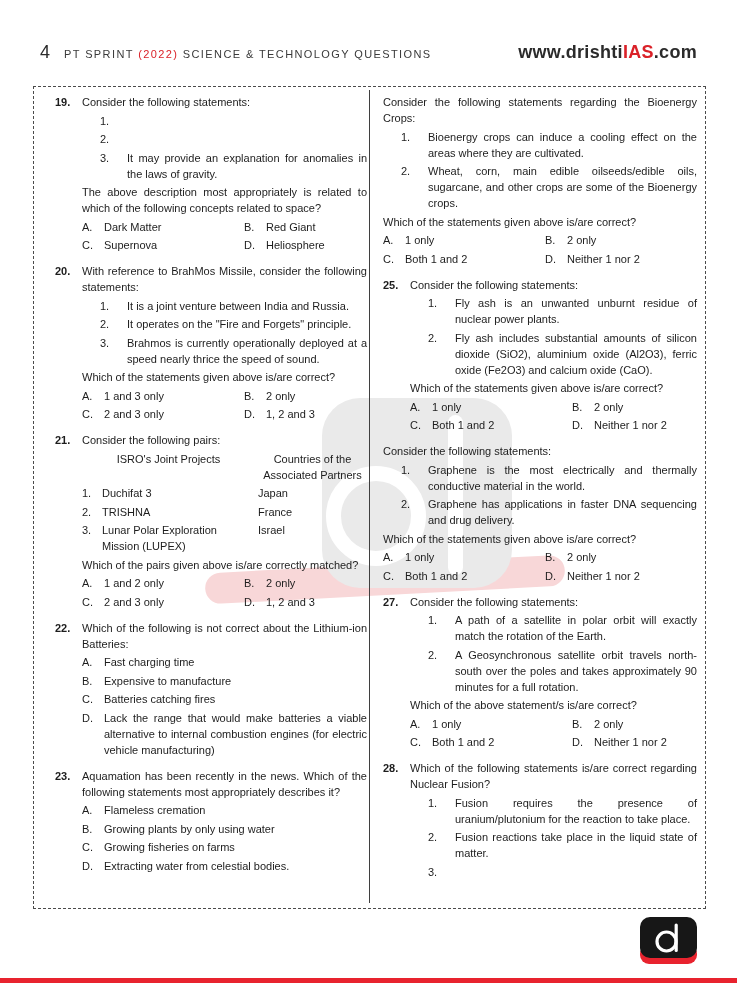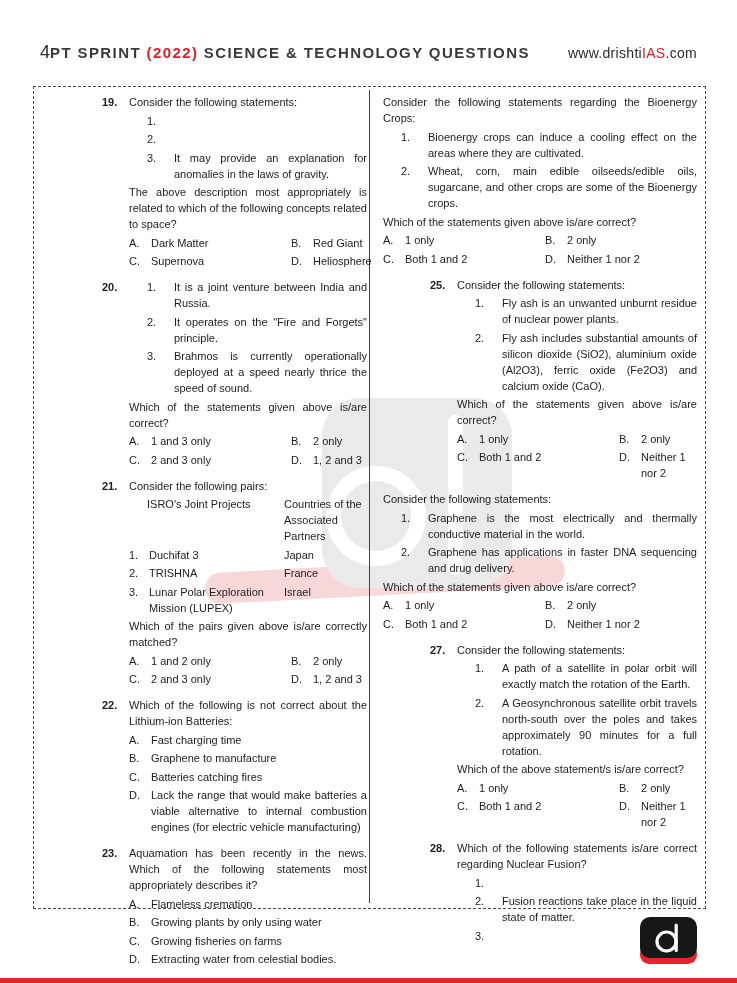--- a/index.html
+++ b/index.html
@@ -2,59 +2,59 @@
 <html><head>
 <meta charset="utf-8">
 <style>
   html,body{margin:0;padding:0;background:#fff;}
   .page{position:relative;width:737px;height:983px;background:#ffffff;overflow:hidden;
         font-family:"Liberation Sans",sans-serif;color:#1d1d1d;}
 
   
   .header{position:absolute;left:40px;right:40px;top:42px;display:flex;align-items:baseline;}
   .pagenum{font-size:18px;color:#2b2b2b;}
-  .doc-title{font-size:15px;letter-spacing:1.4px;color:#3a3a3a;font-weight:bold;}
+  .doc-title{font-size:11px;letter-spacing:1.4px;color:#3a3a3a;margin-left:14px;font-weight:normal;}
   .doc-title .yr{color:#da2128;}
-  .site{margin-left:auto;font-size:14px;color:#2b2b2b;font-weight:normal;letter-spacing:.3px;text-align:right;}
+  .site{margin-left:auto;font-size:18px;color:#2b2b2b;font-weight:bold;letter-spacing:.3px;text-align:right;}
   .site .accent{color:#da2128;}
 
   
   .content-box{position:absolute;left:33px;top:86px;width:671px;height:821px;
                border:1px dashed #4a4a4a;background:transparent;}
   .divider{position:absolute;left:369px;top:90px;width:1px;height:813px;background:#3f3f3f;}
 
   
   .watermark{position:absolute;left:0;top:0;width:737px;height:983px;pointer-events:none;}
   .wm-square{position:absolute;left:322px;top:398px;width:190px;height:190px;border-radius:38px;background:#eaeaea;}
   .wm-ring{position:absolute;left:326px;top:466px;width:100px;height:100px;border:15px solid #ffffff;border-radius:50%;box-sizing:border-box;}
   .wm-stem{position:absolute;left:448px;top:415px;width:15px;height:160px;background:#ffffff;border-radius:8px;}
   .wm-swoosh{position:absolute;left:205px;top:564px;width:360px;height:31px;background:#f8d7d8;border-radius:18px;transform:rotate(-3deg);}
 
   
   .col{position:absolute;top:94px;font-size:11px;line-height:16px;}
   .col-left{left:55px;width:312px;}
   .col-right{left:383px;width:314px;}
 
   .question{display:flex;margin-bottom:10px;}
-  .qnum{flex:none;width:27px;font-weight:bold;margin-left:47px;}
+  .qnum{flex:none;width:27px;font-weight:bold;}
   .qbody{flex:1;min-width:0;}
   .qbody > div{margin-bottom:2.5px;}
   .qbody > div:last-child{margin-bottom:0;}
 
   .para{text-align:justify;}
   .item{display:flex;padding-left:18px;}
   .ilabel{flex:none;width:27px;}
   .itext{flex:1;text-align:justify;}
 
   .pairrow{display:flex;}
   .plabel{flex:none;width:20px;}
   .pleft{flex:none;width:135px;}
-  .pairhead{padding-left:18px;}
+  .pairhead{padding-left:18px;text-align:center;}
   .pairhead .pleft{width:137px;}
-  .pright{flex:1;}
+  .pright{flex:1;margin-left:21px;}
 
   .optrow{display:flex;}
   .opt{display:flex;}
   .opt.first{flex:none;width:162px;}
   .opt.second{flex:1;}
   .olabel{flex:none;width:22px;}
   .otext{flex:1;}
   .opt1{display:flex;}
   .opt1 .otext{text-align:justify;}
 
@@ -117,20 +117,21 @@
             <span class="opt second">
               <span class="olabel">D.</span>
               <span class="otext">Heliosphere</span>
             </span>
           </div>
         </div>
       </div>
       <div class="question">
         <div class="qnum">20.</div>
         <div class="qbody">
+          <div class="para">With reference to BrahMos Missile, consider the following statements:</div>
           <div class="item">
             <span class="ilabel">1.</span>
             <span class="itext">It is a joint venture between India and Russia.</span>
           </div>
           <div class="item">
             <span class="ilabel">2.</span>
             <span class="itext">It operates on the "Fire and Forgets" principle.</span>
           </div>
           <div class="item">
             <span class="ilabel">3.</span>
@@ -208,21 +209,21 @@
       <div class="question">
         <div class="qnum">22.</div>
         <div class="qbody">
           <div class="para">Which of the following is not correct about the Lithium-ion Batteries:</div>
           <div class="opt1">
             <span class="olabel">A.</span>
             <span class="otext">Fast charging time</span>
           </div>
           <div class="opt1">
             <span class="olabel">B.</span>
-            <span class="otext">Graphene to manufacture</span>
+            <span class="otext">Expensive to manufacture</span>
           </div>
           <div class="opt1">
             <span class="olabel">C.</span>
             <span class="otext">Batteries catching fires</span>
           </div>
           <div class="opt1">
             <span class="olabel">D.</span>
             <span class="otext">Lack the range that would make batteries a viable alternative to internal combustion engines (for electric vehicle manufacturing)</span>
           </div>
         </div>
@@ -388,20 +389,21 @@
             </span>
           </div>
         </div>
       </div>
       <div class="question">
         <div class="qnum">28.</div>
         <div class="qbody">
           <div class="para">Which of the following statements is/are correct regarding Nuclear Fusion?</div>
           <div class="item">
             <span class="ilabel">1.</span>
+            <span class="itext">Fusion requires the presence of uranium/plutonium for the reaction to take place.</span>
           </div>
           <div class="item">
             <span class="ilabel">2.</span>
             <span class="itext">Fusion reactions take place in the liquid state of matter.</span>
           </div>
           <div class="item">
             <span class="ilabel">3.</span>
           </div>
         </div>
       </div>

